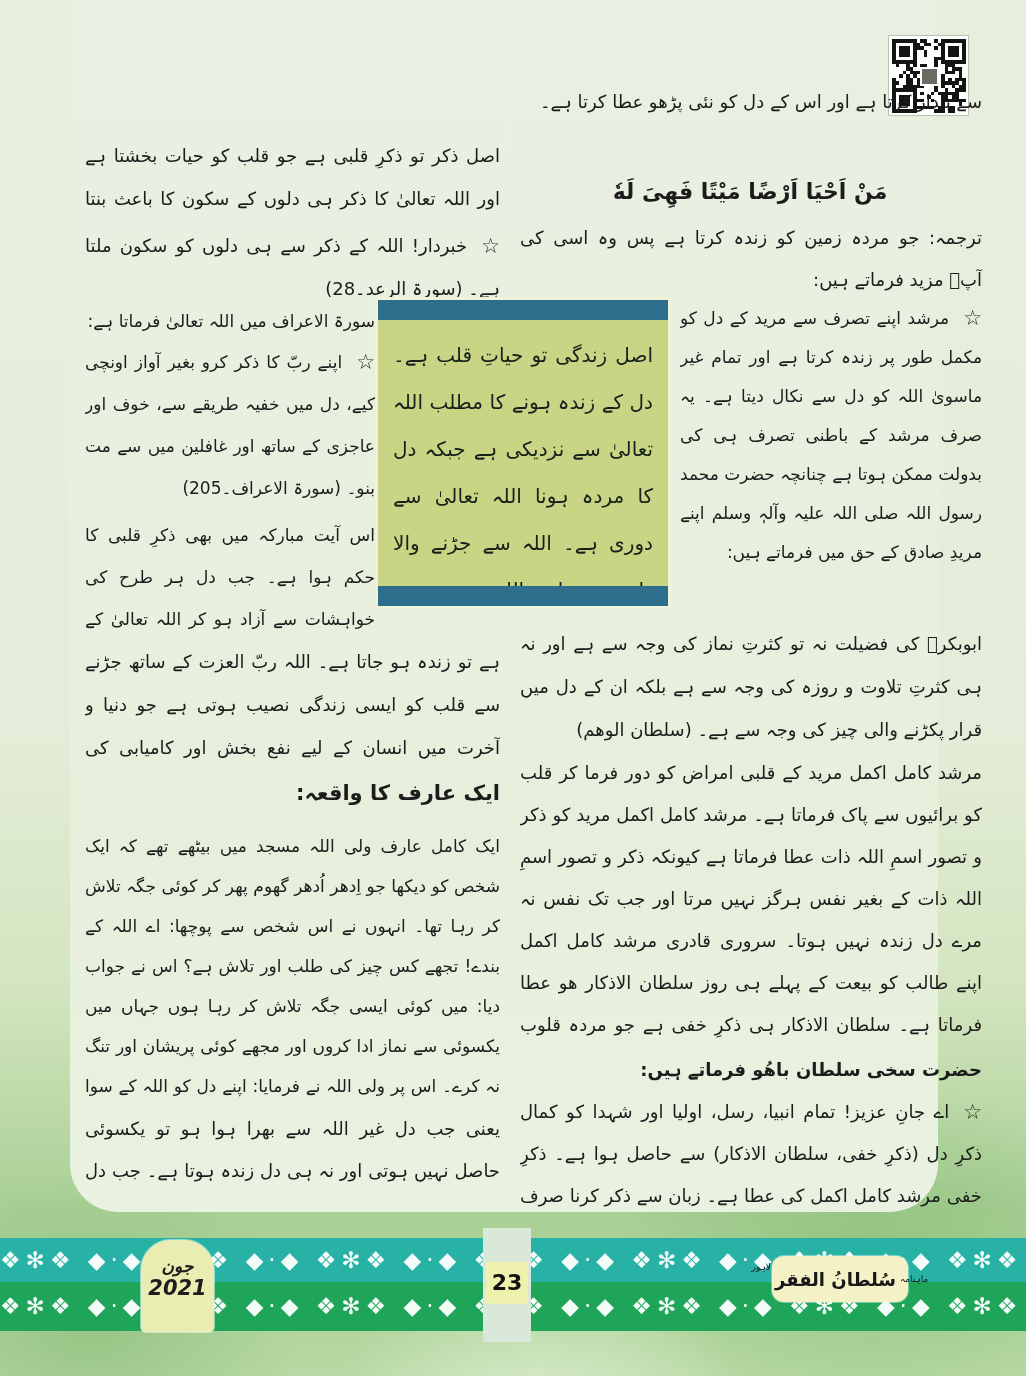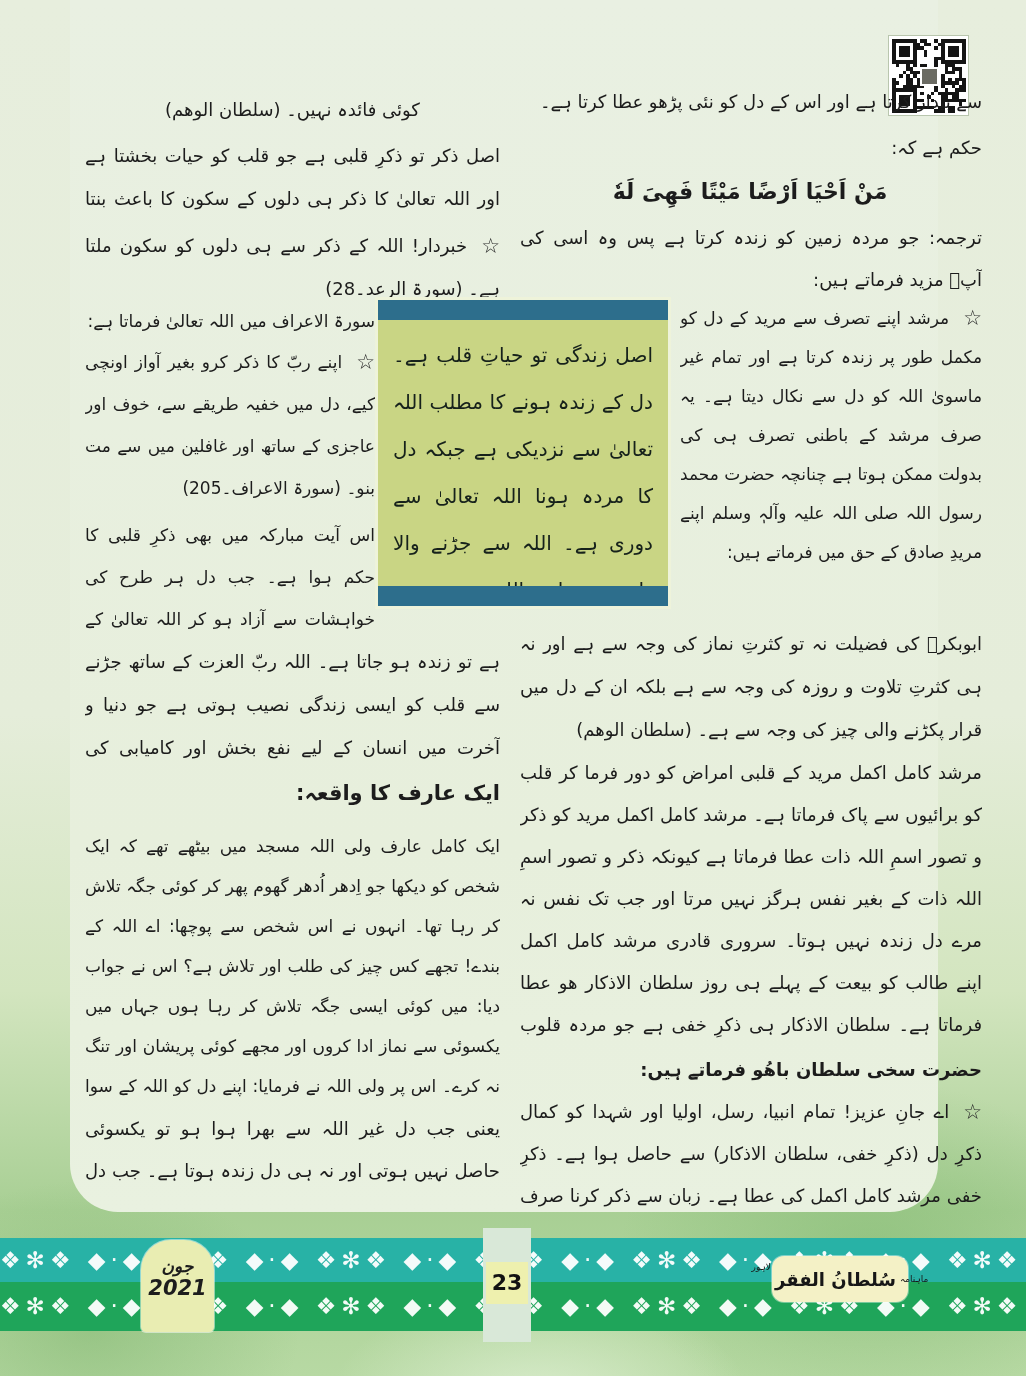--- a/index.html
+++ b/index.html
@@ -288,35 +288,33 @@
         <i style="left:42px;top:70px"></i>
         <i style="left:45.5px;top:70px"></i>
         <i style="left:49px;top:70px"></i>
         <i style="left:56px;top:70px"></i>
         <i style="left:59.5px;top:70px"></i>
       </div>
     <div class="logo"></div>
   </div>
 
   <div class="para" style="left:520px;top:80px;width:462px;height:44px;">سے بیدار کرتا ہے اور اس کے دل کو نئی پڑھو عطا کرتا ہے۔</div>
-  <div class="para rtl-right" style="left:520px;top:126px;width:462px;height:40px;">حکم ہے کہ:</div>
   <div class="para rtl-center arabic" style="left:560px;top:170px;width:380px;height:44px;">مَنْ اَحْیَا اَرْضًا مَیْتًا فَهِیَ لَهٗ</div>
   <div class="para" style="left:520px;top:216px;width:462px;height:42px;">ترجمہ: جو مردہ زمین کو زندہ کرتا ہے پس وہ اسی کی ہوتی ہے۔</div>
   <div class="para rtl-right" style="left:520px;top:258px;width:462px;height:40px;">آپؐ مزید فرماتے ہیں:</div>
   <div class="para" style="left:680px;top:298px;width:302px;height:314px;font-size:17px;line-height:39px;">
     <span class="star">☆</span><span>مرشد اپنے تصرف سے مرید کے دل کو مکمل طور پر زندہ کرتا ہے اور تمام غیر ماسویٰ اللہ کو دل سے نکال دیتا ہے۔ یہ صرف مرشد کے باطنی تصرف ہی کی بدولت ممکن ہوتا ہے چنانچہ حضرت محمد رسول اللہ صلی اللہ علیہ وآلہٖ وسلم اپنے مریدِ صادق کے حق میں فرماتے ہیں:</span>
   </div>
   <div class="para" style="left:520px;top:622px;width:462px;height:130px;">ابوبکرؓ کی فضیلت نہ تو کثرتِ نماز کی وجہ سے ہے اور نہ ہی کثرتِ تلاوت و روزہ کی وجہ سے ہے بلکہ ان کے دل میں قرار پکڑنے والی چیز کی وجہ سے ہے۔ (سلطان الوھم)</div>
   <div class="para" style="left:520px;top:752px;width:462px;height:296px;line-height:42px;">مرشد کامل اکمل مرید کے قلبی امراض کو دور فرما کر قلب کو برائیوں سے پاک فرماتا ہے۔ مرشد کامل اکمل مرید کو ذکر و تصور اسمِ اللہ ذات عطا فرماتا ہے کیونکہ ذکر و تصور اسمِ اللہ ذات کے بغیر نفس ہرگز نہیں مرتا اور جب تک نفس نہ مرے دل زندہ نہیں ہوتا۔ سروری قادری مرشد کامل اکمل اپنے طالب کو بیعت کے پہلے ہی روز سلطان الاذکار ھو عطا فرماتا ہے۔ سلطان الاذکار ہی ذکرِ خفی ہے جو مردہ قلوب کو حیات بخشتا ہے۔</div>
   <div class="para rtl-right" style="left:520px;top:1048px;width:462px;height:40px;font-weight:bold;">حضرت سخی سلطان باھُو فرماتے ہیں:</div>
   <div class="para" style="left:520px;top:1090px;width:462px;height:126px;line-height:42px;">
     <span class="star">☆</span><span>اے جانِ عزیز! تمام انبیا، رسل، اولیا اور شہدا کو کمال ذکرِ دل (ذکرِ خفی، سلطان الاذکار) سے حاصل ہوا ہے۔ ذکرِ خفی مرشد کامل اکمل کی عطا ہے۔ زبان سے ذکر کرنا صرف ایک عادت ہے جس کا</span>
   </div>
 
-  <div class="para rtl-center" style="left:85px;top:88px;width:415px;height:40px;">کوئی فائدہ نہیں۔ (سلطان الوھم)</div>
   <div class="para" style="left:85px;top:134px;width:415px;height:88px;">اصل ذکر تو ذکرِ قلبی ہے جو قلب کو حیات بخشتا ہے اور اللہ تعالیٰ کا ذکر ہی دلوں کے سکون کا باعث بنتا ہے۔ ارشادِ باری تعالیٰ ہے:</div>
   <div class="para" style="left:85px;top:224px;width:415px;height:84px;">
     <span class="star">☆</span><span>خبردار! اللہ کے ذکر سے ہی دلوں کو سکون ملتا ہے۔ (سورۃ الرعد۔28)</span>
   </div>
   <div class="para rtl-right" style="left:85px;top:300px;width:290px;height:40px;font-size:17px;">سورۃ الاعراف میں اللہ تعالیٰ فرماتا ہے:</div>
   <div class="para" style="left:85px;top:340px;width:290px;height:172px;font-size:17px;line-height:42px;">
     <span class="star">☆</span><span>اپنے ربّ کا ذکر کرو بغیر آواز اونچی کیے، دل میں خفیہ طریقے سے، خوف اور عاجزی کے ساتھ اور غافلین میں سے مت بنو۔ (سورۃ الاعراف۔205)</span>
   </div>
   <div class="para" style="left:85px;top:514px;width:290px;height:126px;font-size:17px;line-height:42px;">اس آیت مبارکہ میں بھی ذکرِ قلبی کا حکم ہوا ہے۔ جب دل ہر طرح کی خواہشات سے آزاد ہو کر اللہ تعالیٰ کے ساتھ جڑ جاتا</div>
   <div class="para" style="left:85px;top:640px;width:415px;height:130px;">ہے تو زندہ ہو جاتا ہے۔ اللہ ربّ العزت کے ساتھ جڑنے سے قلب کو ایسی زندگی نصیب ہوتی ہے جو دنیا و آخرت میں انسان کے لیے نفع بخش اور کامیابی کی ضمانت ہے۔</div>

